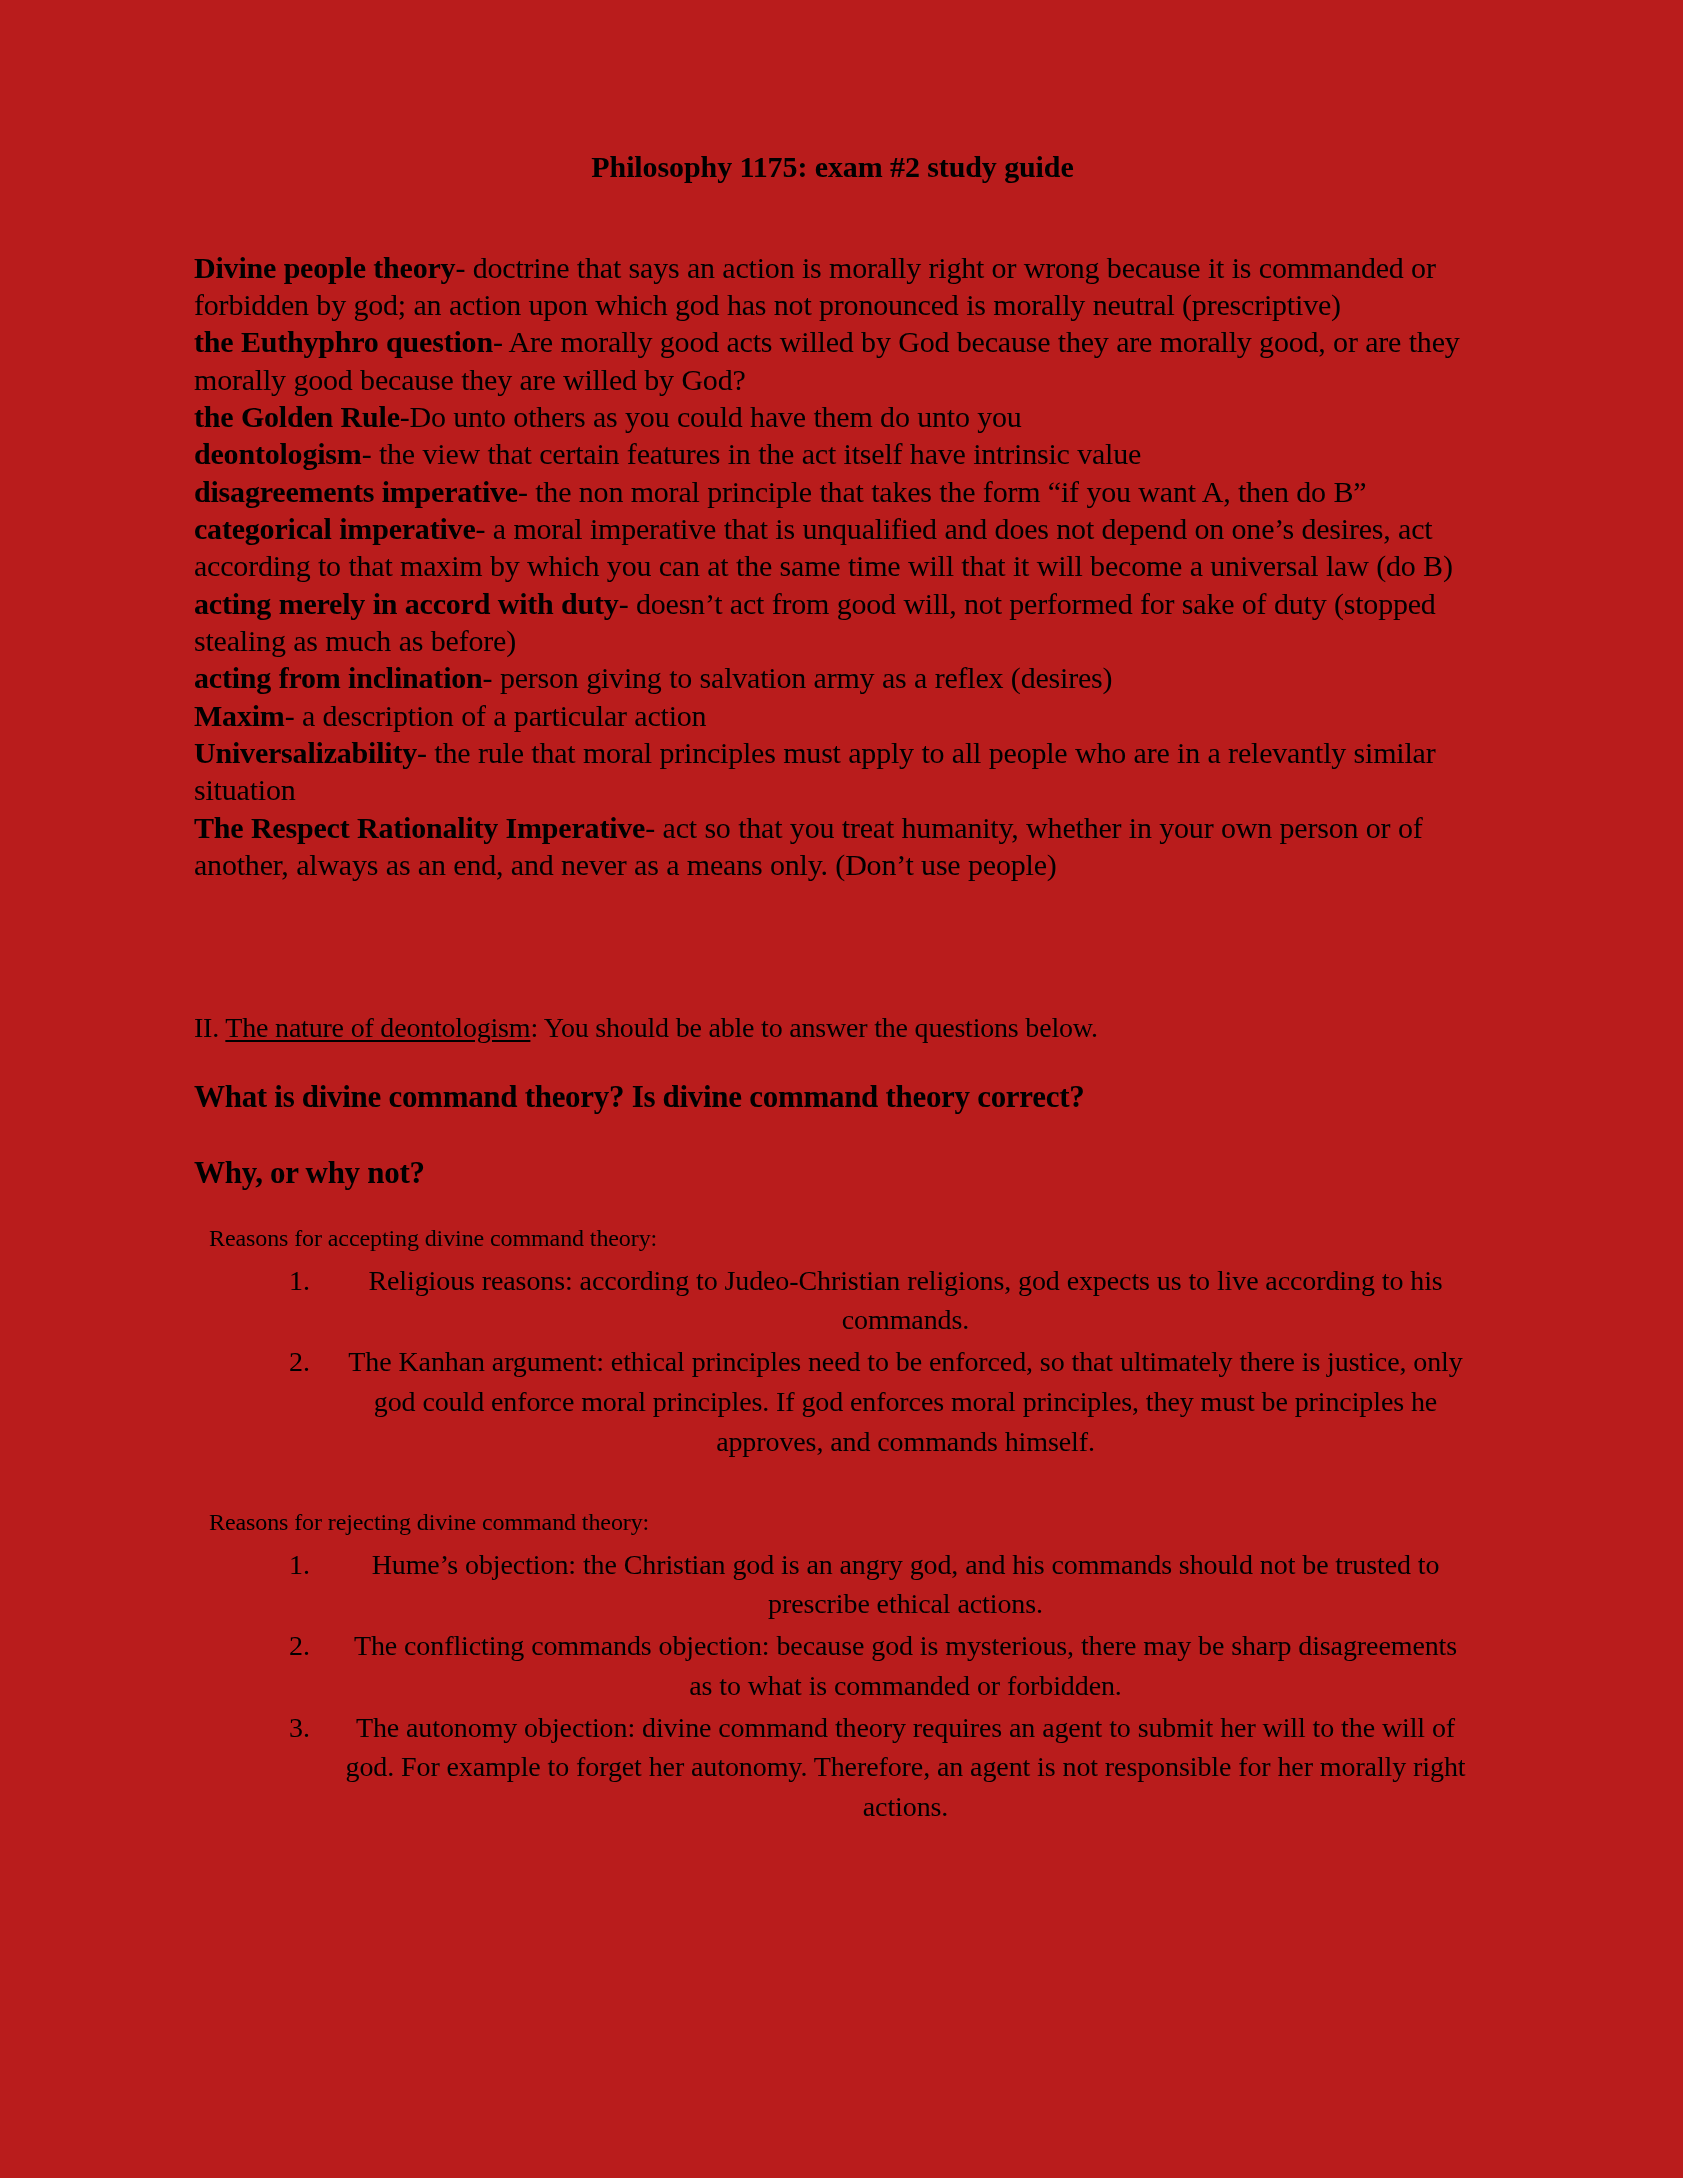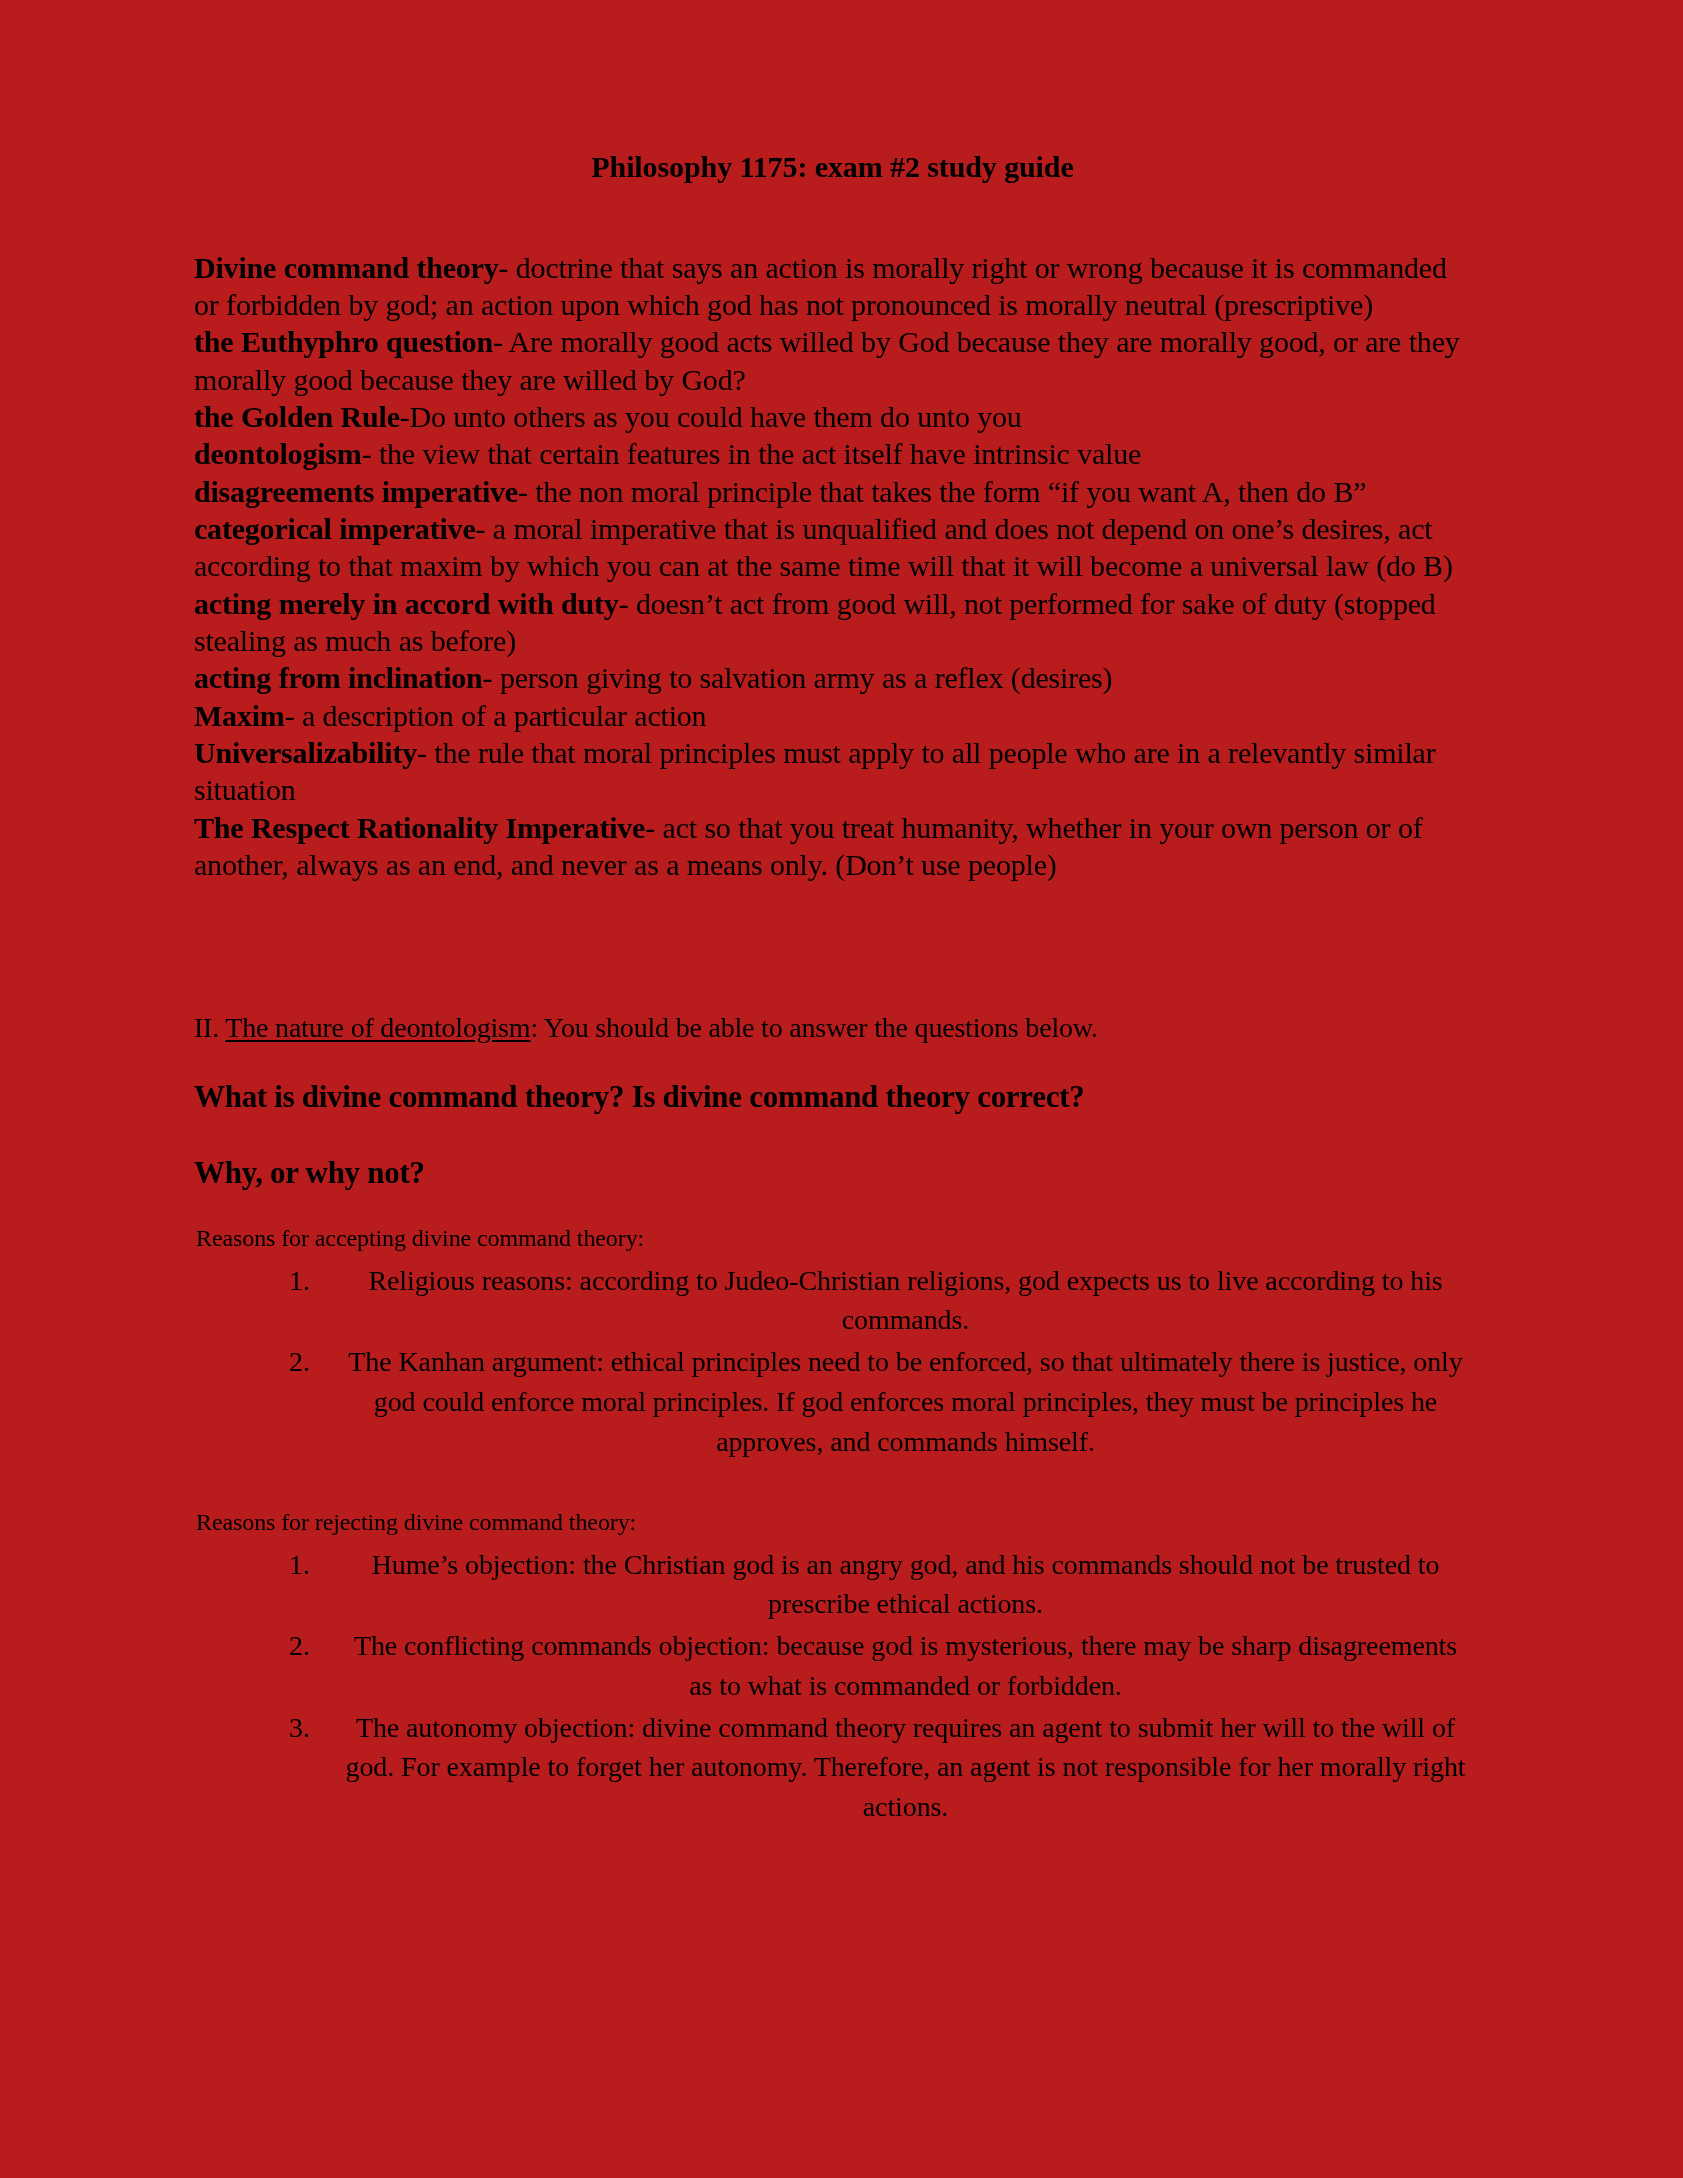--- a/index.html
+++ b/index.html
@@ -85,21 +85,21 @@
   .question-heading.second {
     margin-bottom: 30px;
   }
 
   
   .reasons-label {
     font-family: "Liberation Serif", "DejaVu Serif", serif;
     font-size: 24px;
     line-height: 1.3;
     letter-spacing: -0.1px;
-    margin: 0 0 6px 2px;
+    margin: 0 0 6px 15px;
   }
 
   ol.reasons {
     margin: 0 0 0 0;
     padding: 0 0 0 95px;
     list-style: none;
     counter-reset: reason;
     font-size: 28px;
     line-height: 1.42;
     letter-spacing: -0.1px;
@@ -126,21 +126,21 @@
 </head>
 <body>
 
 <div class="page">
   <div class="content">
 
     <h1 class="doc-title">Philosophy 1175: exam #2 study guide</h1>
 
     <div class="glossary">
       <p class="entry">
-        <span class="term">Divine command theory</span><span>- doctrine that says an action is morally right or wrong because it is commanded or forbidden by god; an action upon which god has not pronounced is morally neutral (prescriptive)</span>
+        <span class="term">Divine people theory</span><span>- doctrine that says an action is morally right or wrong because it is commanded or forbidden by god; an action upon which god has not pronounced is morally neutral (prescriptive)</span>
       </p>
       <p class="entry">
         <span class="term">the Euthyphro question</span><span>- Are morally good acts willed by God because they are morally good, or are they morally good because they are willed by God?</span>
       </p>
       <p class="entry">
         <span class="term">the Golden Rule</span><span>-Do unto others as you could have them do unto you</span>
       </p>
       <p class="entry">
         <span class="term">deontologism</span><span>- the view that certain features in the act itself have intrinsic value</span>
       </p>

